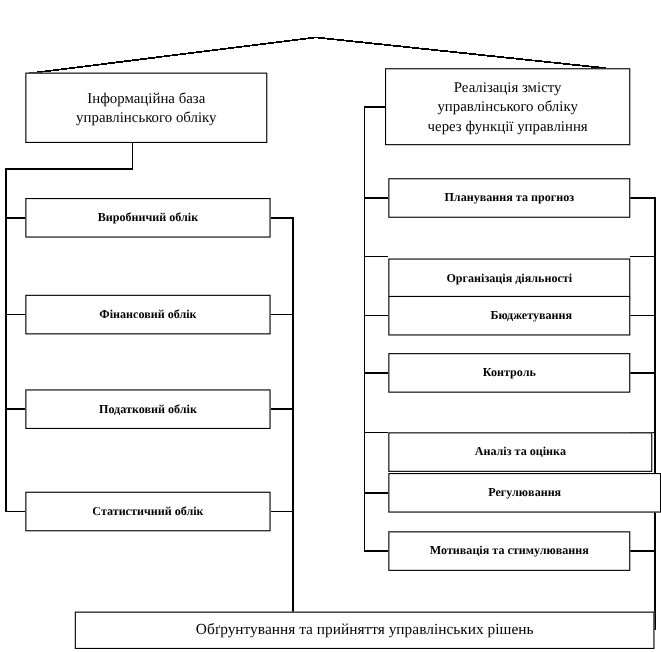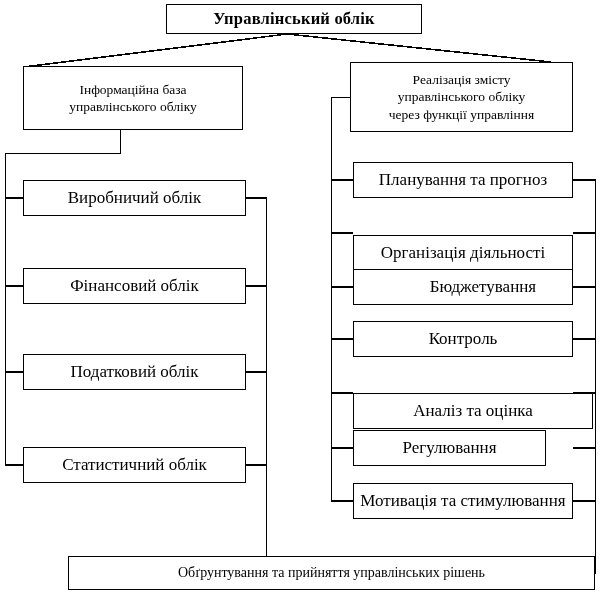--- a/index.html
+++ b/index.html
@@ -40,22 +40,22 @@
   .node-title {
     font-size: 16.5px;
     font-weight: bold;
     letter-spacing: 0.2px;
   }
   .node-sub {
     font-size: 13.5px;
     font-weight: normal;
   }
   .node-leaf {
-    font-size: 17px;
-    font-weight: normal;
+    font-size: 11px;
+    font-weight: bold;
   }
   .node-bottom {
     font-size: 14px;
     font-weight: normal;
   }
   .node-label {
     display: block;
     white-space: pre-line;
   }
 </style>
@@ -96,23 +96,20 @@
       <path d="M 573 233 L 595.5 233"></path>
       <path d="M 573 287 L 595.5 287"></path>
       <path d="M 573 339 L 595.5 339"></path>
       <path d="M 573 393 L 595.5 393"></path>
       <path d="M 573 448 L 595.5 448"></path>
       <path d="M 573 501 L 595.5 501"></path>
       <path d="M 595.5 573 L 595 573"></path>
     </g>
   </svg>
 
-  <div class="node node-title" style="left:166px; top:4px; width:256px; height:30px;">
-    <span class="node-label">Управлінський облік</span>
-  </div>
 
   <div class="node node-sub" style="left:23px; top:66px; width:220px; height:64px;">
     <span class="node-label">Інформаційна база
 управлінського обліку</span>
   </div>
 
   <div class="node node-leaf" style="left:23px; top:180px; width:223px; height:36px;">
     <span class="node-label">Виробничий облік</span>
   </div>
   <div class="node node-leaf" style="left:23px; top:268px; width:223px; height:36px;">
@@ -139,21 +136,21 @@
   </div>
   <div class="node node-leaf" style="left:353px; top:269px; width:220px; height:36px;padding-left:44px;">
     <span class="node-label">Бюджетування</span>
   </div>
   <div class="node node-leaf" style="left:353px; top:321px; width:220px; height:36px;">
     <span class="node-label">Контроль</span>
   </div>
   <div class="node node-leaf" style="left:353px; top:393px; width:240px; height:36px;">
     <span class="node-label">Аналіз та оцінка</span>
   </div>
-  <div class="node node-leaf" style="left:353px; top:430px; width:193px; height:36px;">
+  <div class="node node-leaf" style="left:353px; top:430px; width:248px; height:36px;">
     <span class="node-label">Регулювання</span>
   </div>
   <div class="node node-leaf" style="left:353px; top:483px; width:220px; height:36px;">
     <span class="node-label">Мотивація та стимулювання</span>
   </div>
 
   <div class="node node-bottom" style="left:68px; top:556px; width:527px; height:34px;">
     <span class="node-label">Обґрунтування та прийняття управлінських рішень</span>
   </div>
 

